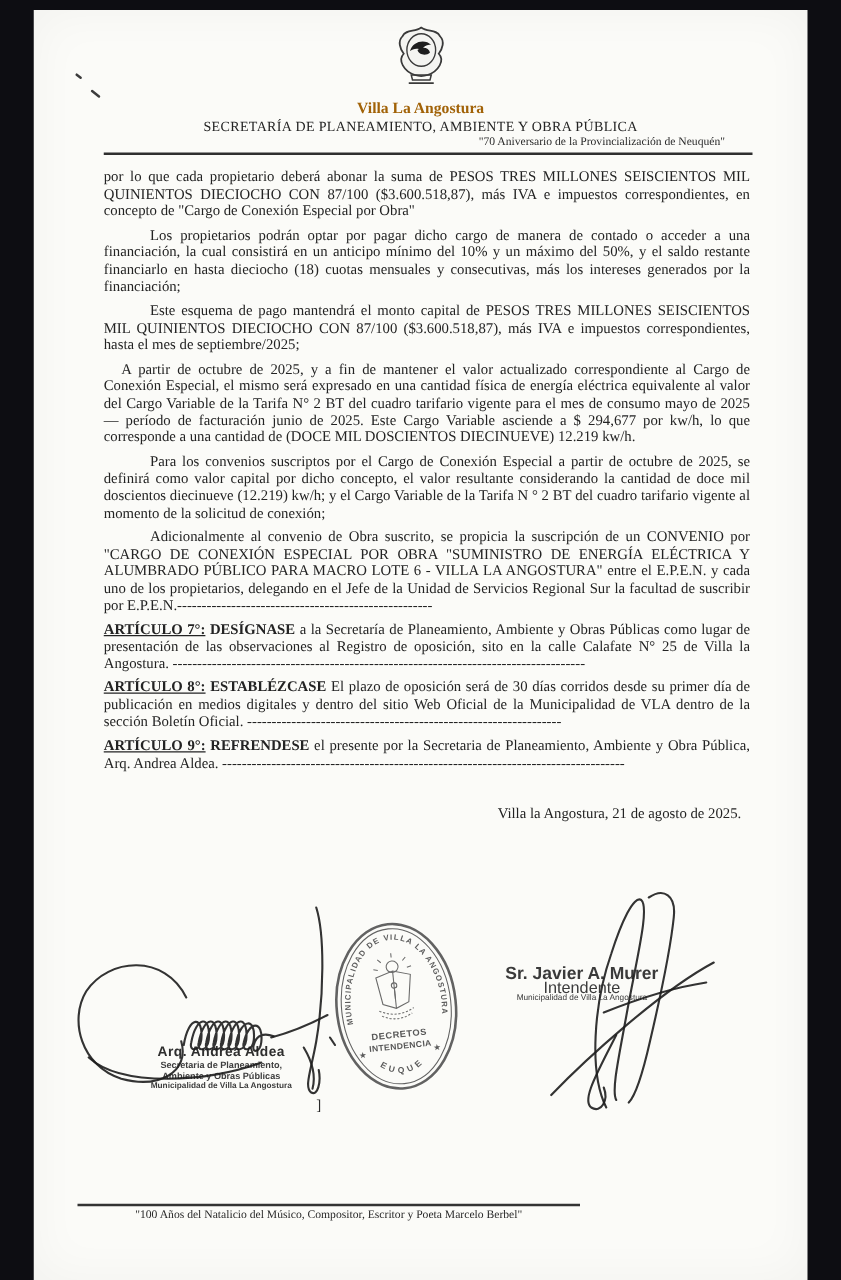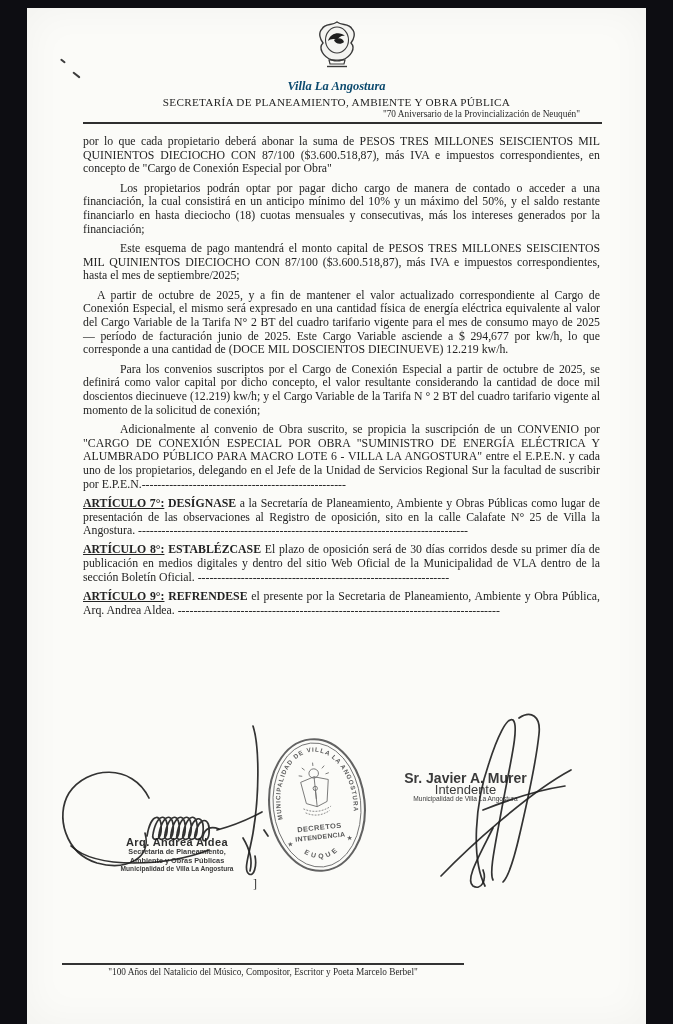--- a/index.html
+++ b/index.html
@@ -3,21 +3,21 @@
 <meta charset="utf-8">
 <style>
   html,body{margin:0;padding:0;background:#0d0d12;}
   .canvas{position:relative;width:673px;height:1024px;background:#0d0d12;overflow:hidden;
           font-family:"Liberation Serif", serif;}
   .page{position:absolute;left:27px;top:8px;width:619px;height:1016px;background:#fbfbf8;
         box-shadow:inset 0 0 40px rgba(0,0,0,0.04);}
   
   .crest{position:absolute;left:288px;top:13px;width:44px;height:48px;}
   .org1{position:absolute;left:0;right:0;top:61px;text-align:center;font-size:8.5px;font-weight:bold;color:#262626;}
-  .org2{position:absolute;left:0;right:0;top:71px;text-align:center;font-size:12.5px;font-weight:bold;color:#0c4a6e;font-style:italic;}
+  .org2{position:absolute;left:0;right:0;top:71px;text-align:center;font-size:12.5px;font-weight:bold;color:#a16207;}
   .secretariat{position:absolute;left:0;right:0;top:88px;text-align:center;font-size:11.2px;
                letter-spacing:.3px;color:#242424;}
   .motto{position:absolute;left:56px;width:497px;top:101px;text-align:right;font-size:9.3px;color:#2a2a2a;}
   .hrule{position:absolute;left:56px;top:114px;width:519px;height:1.5px;background:#2f2f2f;}
   
   .doc-body{position:absolute;left:56px;top:127px;width:517px;color:#232323;
             font-size:11.8px;line-height:13.7px;text-align:justify;font-family:Liberation Serif, serif;}
   .doc-body p{margin:0 0 5.5px 0;}
   .para{text-indent:37px;}
   .para.first{text-indent:0;}
@@ -79,20 +79,21 @@
       <p class="para">Los propietarios podrán optar por pagar dicho cargo de manera de contado o acceder a una financiación, la cual consistirá en un anticipo mínimo del 10% y un máximo del 50%, y el saldo restante financiarlo en hasta dieciocho (18) cuotas mensuales y consecutivas, más los intereses generados por la financiación;</p>
       <p class="para">Este esquema de pago mantendrá el monto capital de PESOS TRES MILLONES SEISCIENTOS MIL QUINIENTOS DIECIOCHO CON 87/100 ($3.600.518,87), más IVA e impuestos correspondientes, hasta el mes de septiembre/2025;</p>
       <p class="para small-indent">A partir de octubre de 2025, y a fin de mantener el valor actualizado correspondiente al Cargo de Conexión Especial, el mismo será expresado en una cantidad física de energía eléctrica equivalente al valor del Cargo Variable de la Tarifa N° 2 BT del cuadro tarifario vigente para el mes de consumo mayo de 2025 — período de facturación junio de 2025. Este Cargo Variable asciende a $ 294,677 por kw/h, lo que corresponde a una cantidad de (DOCE MIL DOSCIENTOS DIECINUEVE) 12.219 kw/h.</p>
       <p class="para">Para los convenios suscriptos por el Cargo de Conexión Especial a partir de octubre de 2025, se definirá como valor capital por dicho concepto, el valor resultante considerando la cantidad de doce mil doscientos diecinueve (12.219) kw/h; y el Cargo Variable de la Tarifa N ° 2 BT del cuadro tarifario vigente al momento de la solicitud de conexión;</p>
       <p class="para">Adicionalmente al convenio de Obra suscrito, se propicia la suscripción de un CONVENIO por "CARGO DE CONEXIÓN ESPECIAL POR OBRA "SUMINISTRO DE ENERGÍA ELÉCTRICA Y ALUMBRADO PÚBLICO PARA MACRO LOTE 6 - VILLA LA ANGOSTURA" entre el E.P.E.N. y cada uno de los propietarios, delegando en el Jefe de la Unidad de Servicios Regional Sur la facultad de suscribir por E.P.E.N.----------------------------------------------------</p>
 
       <p class="article"><span class="art-label">ARTÍCULO 7°:</span><span class="art-lead"> DESÍGNASE</span><span> a la Secretaría de Planeamiento, Ambiente y Obras Públicas como lugar de presentación de las observaciones al Registro de oposición, sito en la calle Calafate N° 25 de Villa la Angostura. ------------------------------------------------------------------------------------</span><span class="art-lead"></span><span></span></p>
       <p class="article"><span class="art-label">ARTÍCULO 8°:</span><span class="art-lead"> ESTABLÉZCASE</span><span> El plazo de oposición será de 30 días corridos desde su primer día de publicación en medios digitales y dentro del sitio Web Oficial de la Municipalidad de VLA dentro de la sección Boletín Oficial. ----------------------------------------------------------------</span><span class="art-lead"></span><span></span></p>
       <p class="article"><span class="art-label">ARTÍCULO 9°:</span><span class="art-lead"> REFRENDESE</span><span> el presente por la Secretaria de Planeamiento, Ambiente y Obra Pública, Arq. Andrea Aldea. ----------------------------------------------------------------------------------</span><span class="art-lead"></span><span></span></p>
 
+      <p class="dateline">Villa la Angostura, 21 de agosto de 2025.</p>
     </div>
 
     <div class="sig-left-text">
       <div class="sig-name">Arq. Andrea Aldea</div>
       <div class="sig-sub">Secretaria de Planeamiento,</div>
       <div class="sig-sub">Ambiente y Obras Públicas</div>
       <div class="sig-sub tiny">Municipalidad de Villa La Angostura</div>
     </div>
     <svg class="sig-left-svg" viewBox="0 0 235 185">
       <path class="sig-stroke" d="M 92,90 C 75,55 30,58 12,85 C -2,108 8,145 40,155 C 70,163 95,150 88,125"></path>

